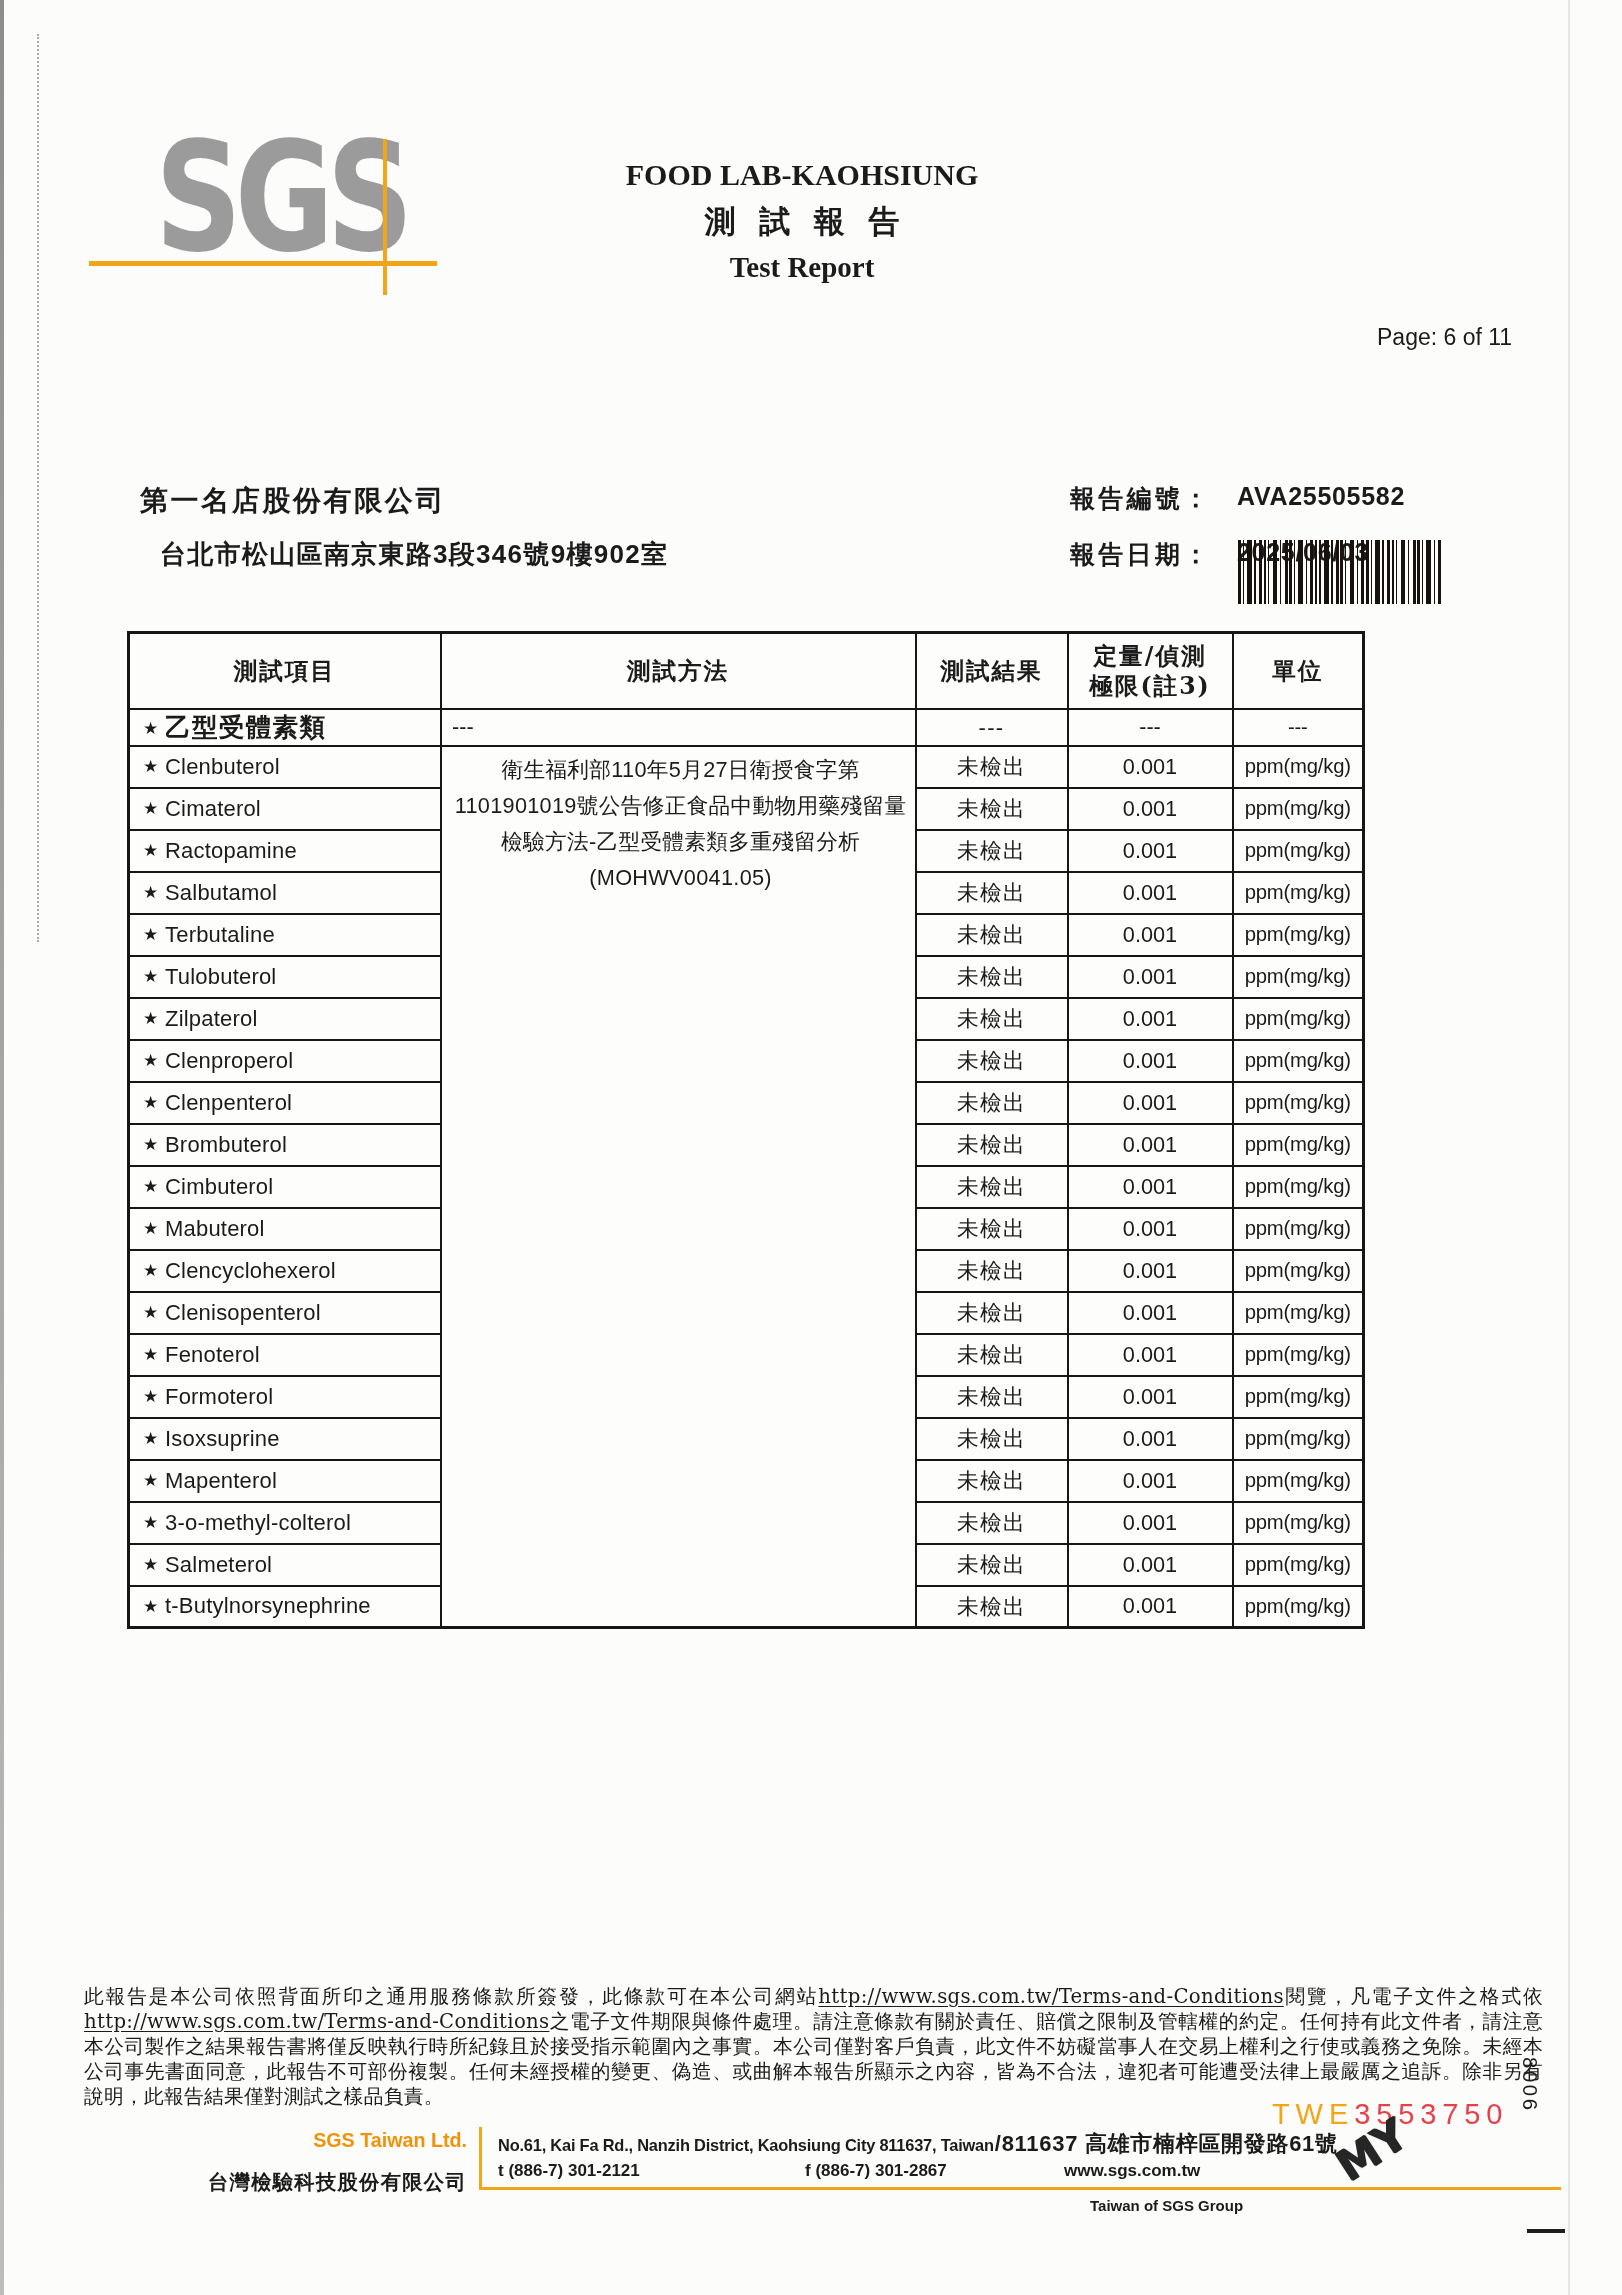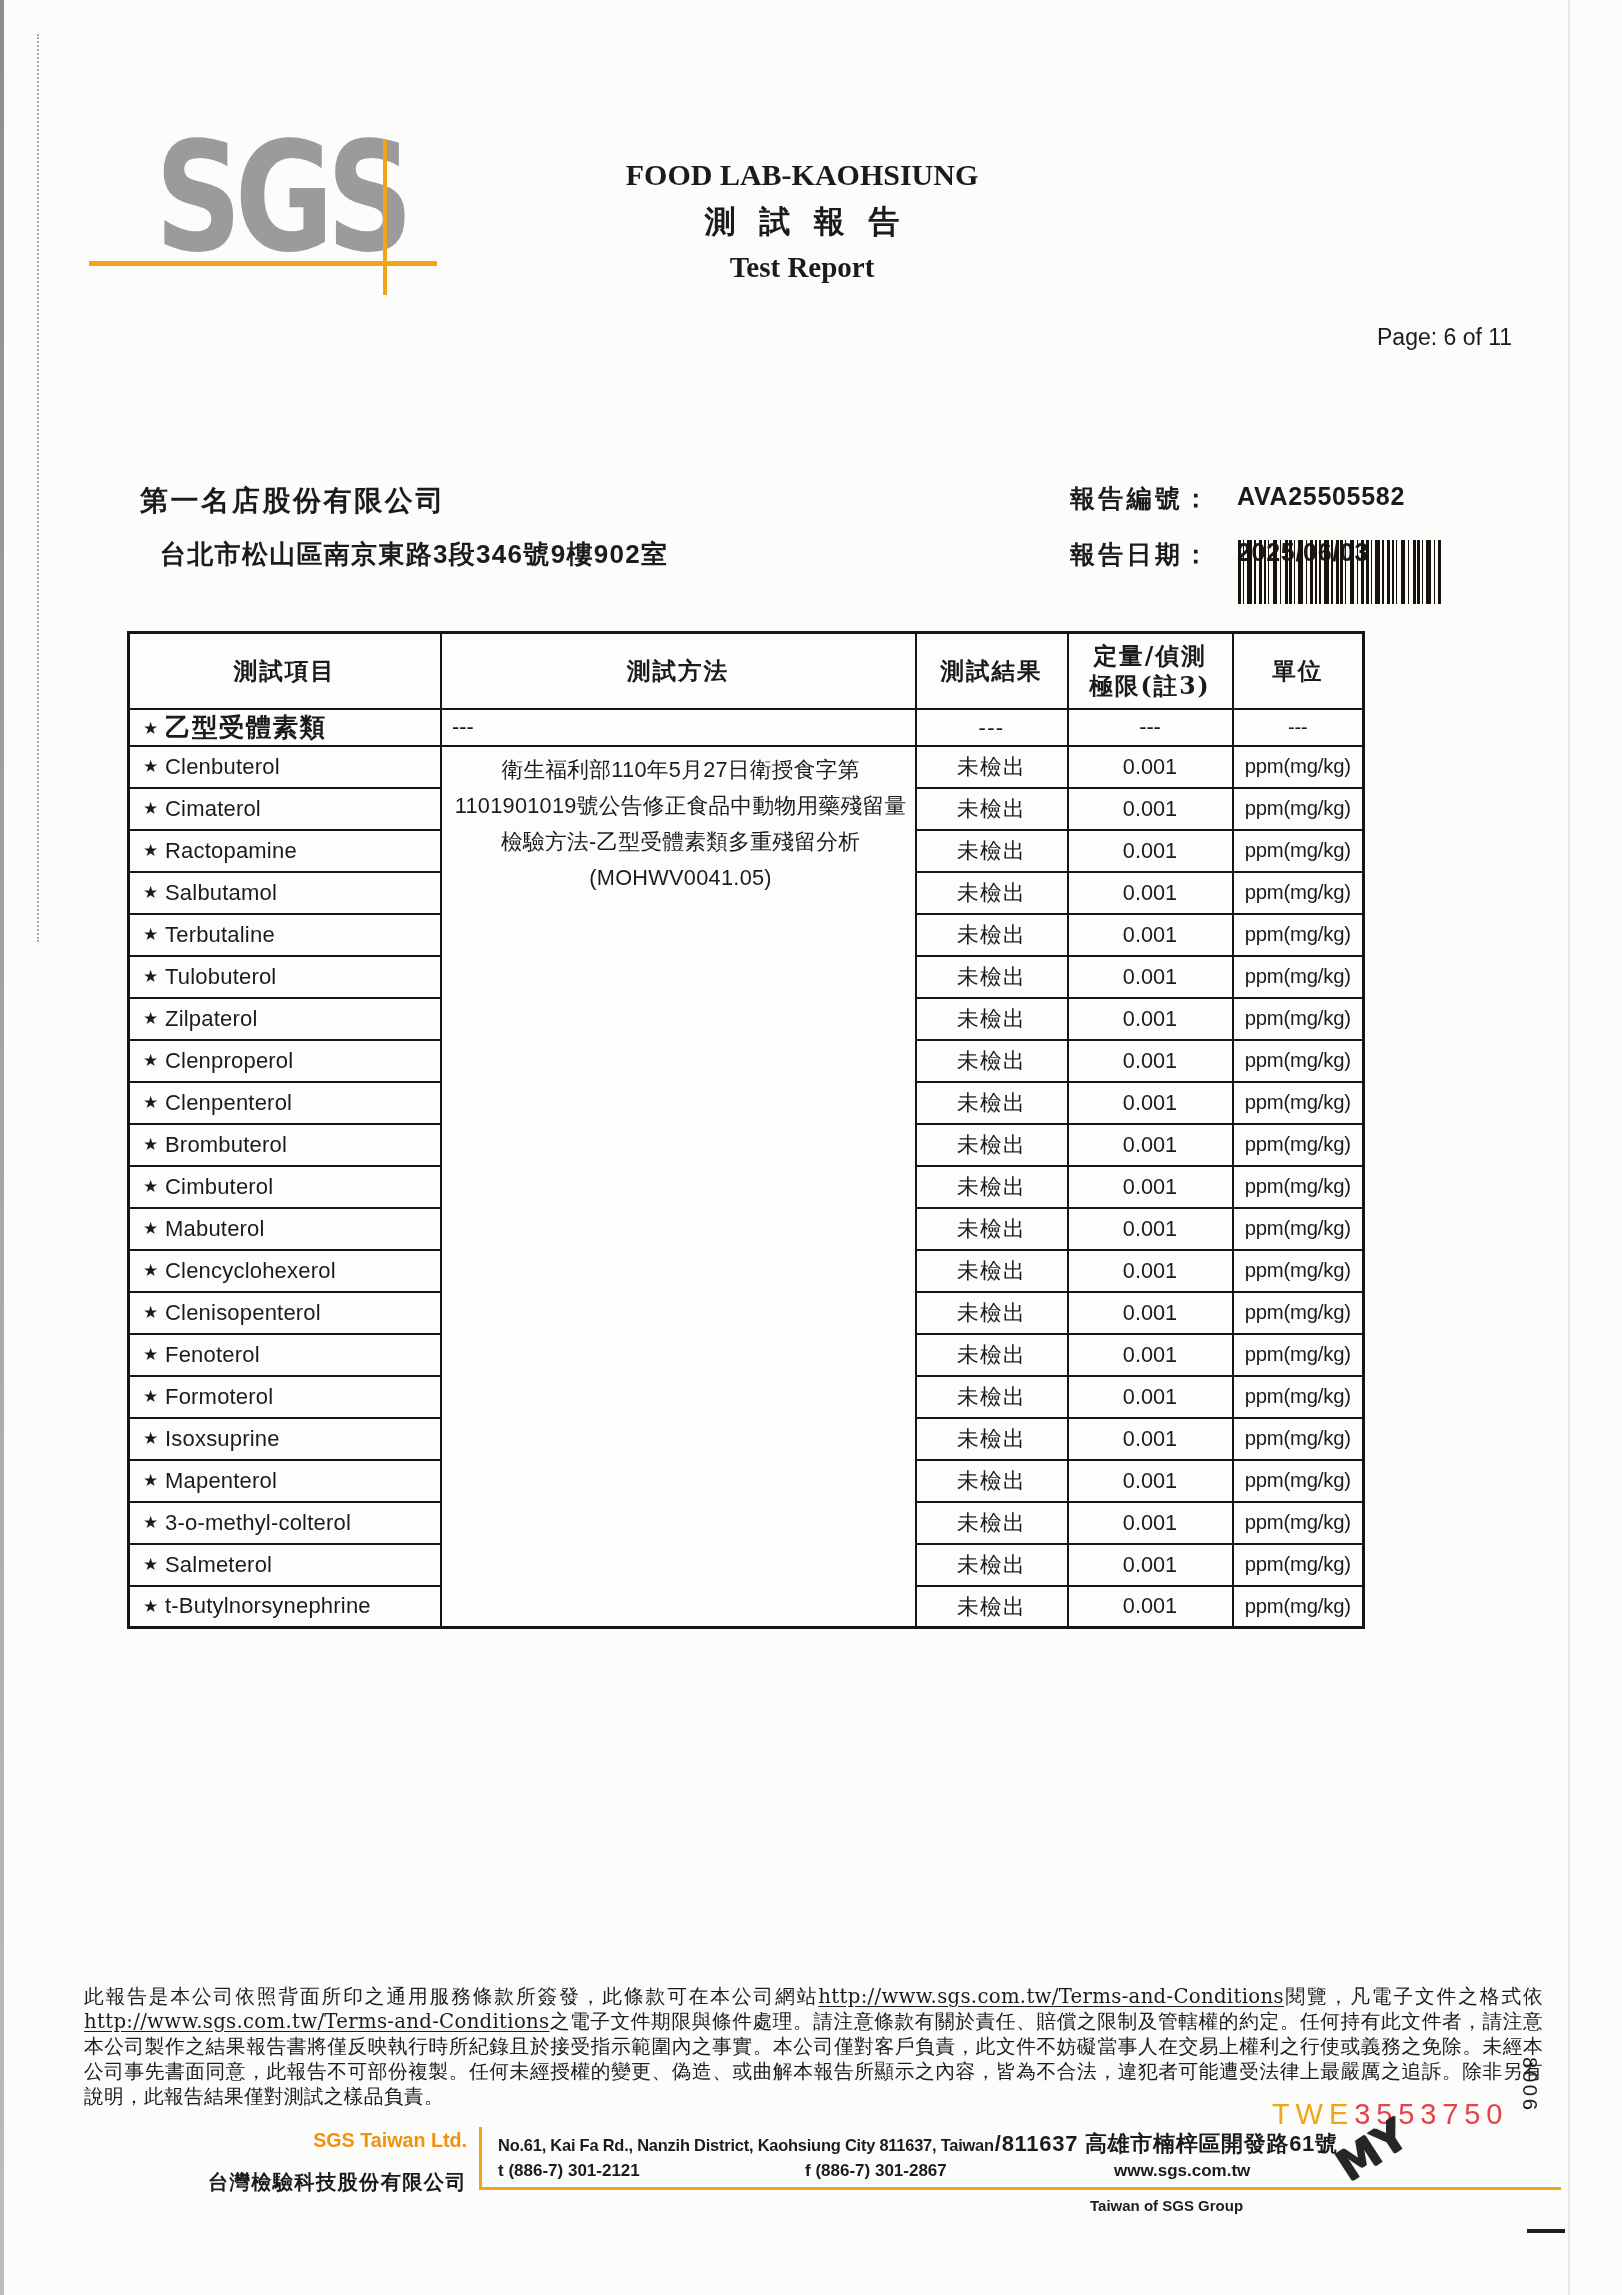--- a/index.html
+++ b/index.html
@@ -91,21 +91,21 @@
       color:var(--footer-orange,#F2920A);font-weight:700;font-size:19.7px;}
   .f-company-zh{left:190px;top:2156px;width:277px;text-align:right;
       font-family:"DejaVu Serif",serif;font-weight:600;font-size:20.3px;letter-spacing:1.3px;margin-top:12px;}
   .f-divider{left:479px;top:2127px;width:2.6px;height:62px;background:var(--brand-orange,#F2A516);}
   .f-address{left:498px;top:2129px;display:flex;align-items:baseline;gap:1px;white-space:nowrap;}
   .f-addr-en{font-size:16.4px;font-weight:700;letter-spacing:-0.2px;}
   .f-addr-zh{font-size:22px;font-weight:700;letter-spacing:0.7px;}
   .f-contact{font-size:17px;font-weight:700;white-space:nowrap;}
   .f-tel{left:498px;top:2161px;}
   .f-fax{left:805px;top:2161px;}
-  .f-web{left:1114px;top:2161px;}
+  .f-web{left:1064px;top:2161px;}
   .f-line{left:479px;top:2187px;width:1082px;height:3.3px;background:var(--brand-orange,#F2A516);}
   .f-member{left:1090px;top:2197px;font-size:15px;font-weight:700;}
 
   
   .twe{left:1272px;top:2098px;font-size:29px;letter-spacing:5.9px;white-space:nowrap;}
   .twe-prefix{color:var(--brand-orange,#F2A516);}
   .twe-number{color:var(--stamp-red,#E4414B);}
   .side-code{left:1518px;top:2057px;writing-mode:vertical-rl;text-orientation:mixed;
              font-size:20.3px;letter-spacing:2.6px;color:#1c1c1c;}
   .initials{left:1335px;top:2125px;font-size:43px;font-weight:700;color:#262626;

